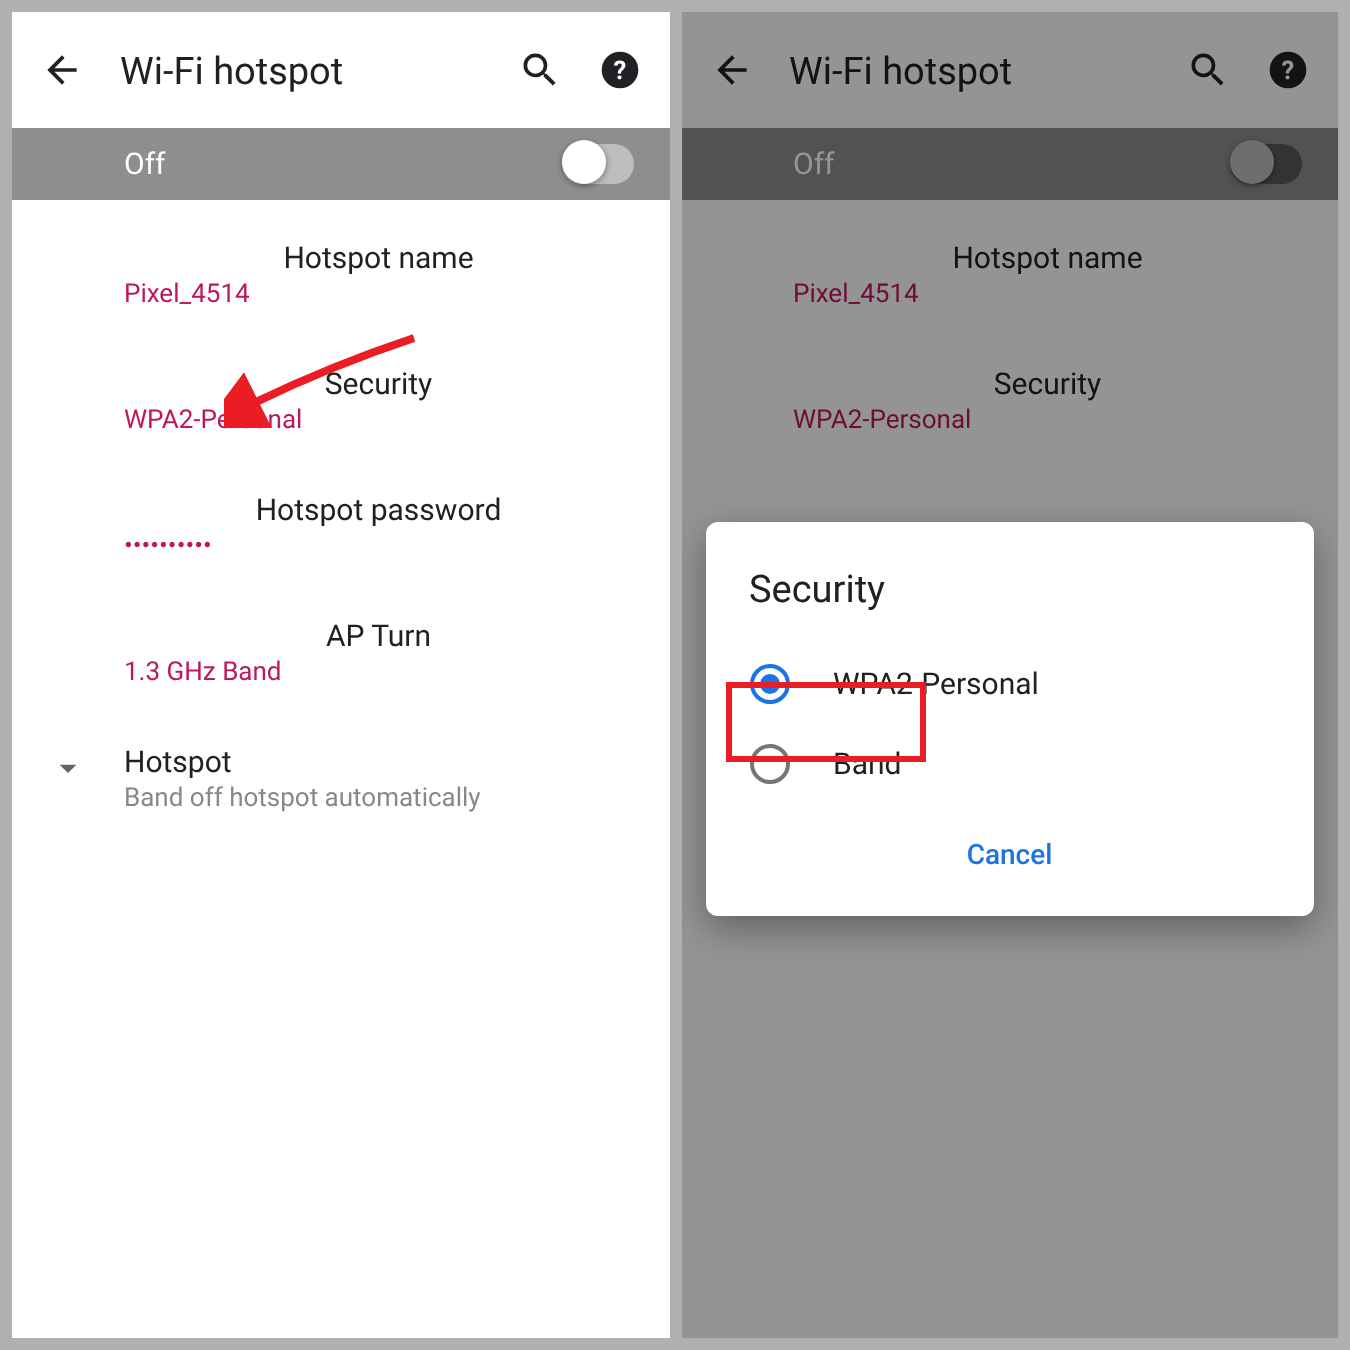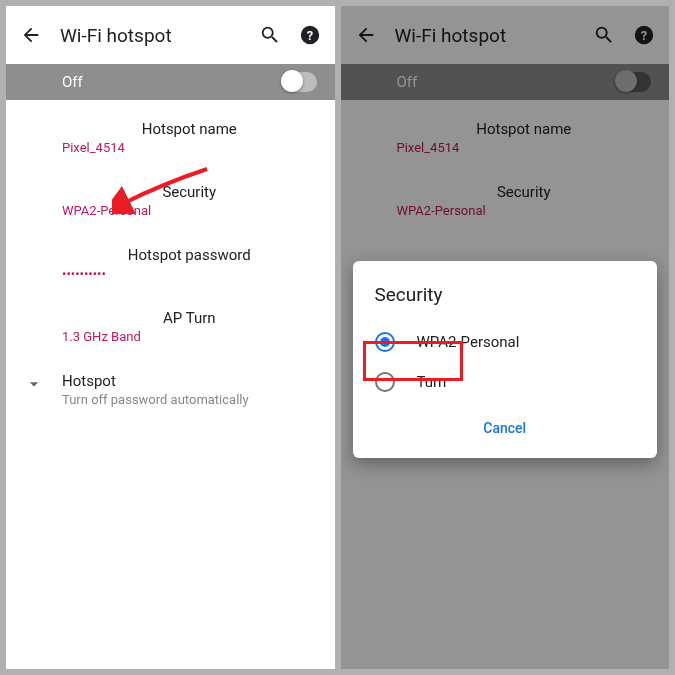--- a/index.html
+++ b/index.html
@@ -88,21 +88,21 @@
         <div class="t2">1.3 GHz Band</div>
       </div>
       <div class="advrow">
         <span class="chev">
           <svg viewBox="0 0 24 24" fill="#5f6368">
               <path d="M7 10l5 5 5-5z"></path>
             </svg>
         </span>
         <div class="txt">
           <div class="t1">Hotspot</div>
-          <div class="t2">Turn off password automatically</div>
+          <div class="t2">Band off hotspot automatically</div>
         </div>
       </div>
     </div>
 
     <svg class="arrow" style="left:106px; top:158px;" width="100" height="50" viewBox="0 0 100 50">
       <defs>
           <marker id="ah" markerWidth="8" markerHeight="8" refX="2" refY="4" orient="auto">
             <polygon points="0 0, 8 4, 0 8" fill="#ec1c24"></polygon>
           </marker>
         </defs>
@@ -150,21 +150,21 @@
     </div>
 
     <div class="dialog">
       <div class="dtitle">Security</div>
       <div class="opt">
         <span class="radio sel"></span>
         <span class="olabel">WPA2-Personal</span>
       </div>
       <div class="opt">
         <span class="radio"></span>
-        <span class="olabel">Turn</span>
+        <span class="olabel">Band</span>
       </div>
       <div class="dactions">
         <span class="btn">Cancel</span>
       </div>
     </div>
 
     <div class="hl" style="left:22px; top:335px; width:100px; height:40px;"></div>
   </div>
 
 </div>

